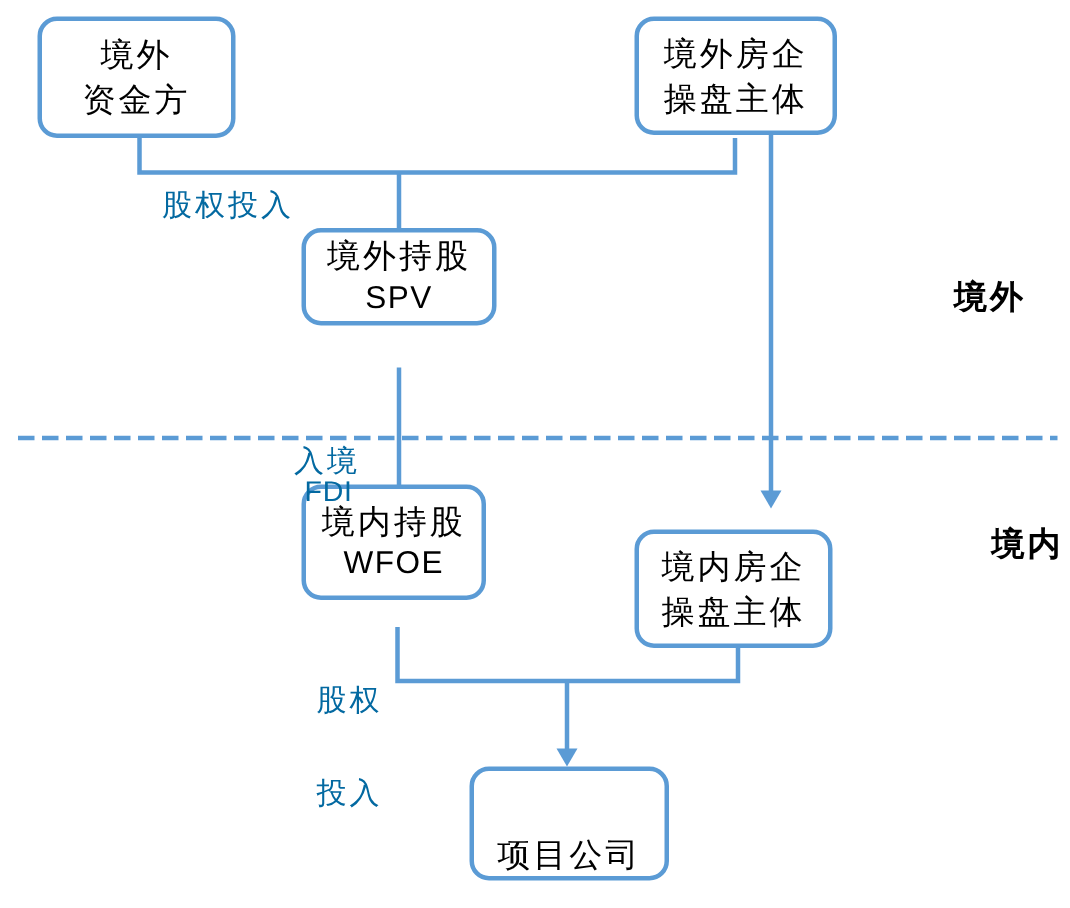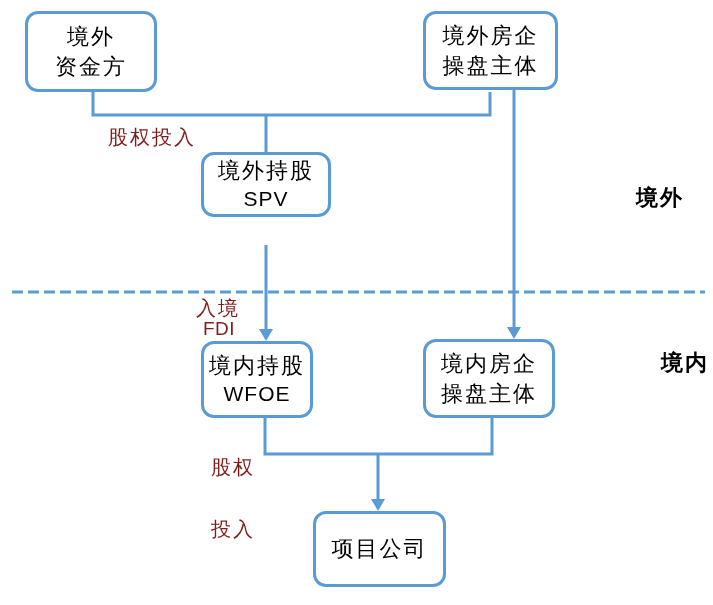--- a/index.html
+++ b/index.html
@@ -15,27 +15,27 @@
     font-size:22px; line-height:1.32; letter-spacing:2px; color:#000;
     text-align:center;
   }
   .node .latin {
     font-family:"Liberation Sans","DejaVu Sans",sans-serif;
     font-size:21px; letter-spacing:1px;
   }
   #node-fund      { left:25px;  top:11px;  width:132px; height:81px; }
   #node-developer { left:423px; top:11px;  width:135px; height:79px; }
   #node-spv       { left:201px; top:152px; width:130px; height:65px; }
-  #node-wfoe      { left:201px; top:341px; width:112px; height:77px;text-align:center; }
-  #node-operator  { left:423px; top:339px; width:132px; height:79px; }
-  #node-project   { left:313px; top:511px; width:133px; height:76px; }
+  #node-wfoe      { left:201px; top:323px; width:123px; height:77px;text-align:center; }
+  #node-operator  { left:423px; top:353px; width:132px; height:79px; }
+  #node-project   { left:313px; top:511px; width:133px; height:76px;justify-content:flex-end; }
 
   .edge-label {
     position:absolute; z-index:1; font-size:20px; letter-spacing:2px;
-    color:#7f1d1d; white-space:pre-line; line-height:1.55;
+    color:#0369a1; white-space:pre-line; line-height:1.55;
   }
   #label-equity-top    { left:108px; top:122px; }
   #label-fdi           { left:203px; top:266px;
                          font-family:"Liberation Sans","DejaVu Sans",sans-serif;
                          font-size:19px; letter-spacing:0.5px;margin-top:48px; }
   #label-entry         { left:196px; top:293px; }
   #label-equity-bottom { left:211px; top:421px; }
 
   .region-label {
     position:absolute; z-index:1; font-weight:bold; font-size:22px;

